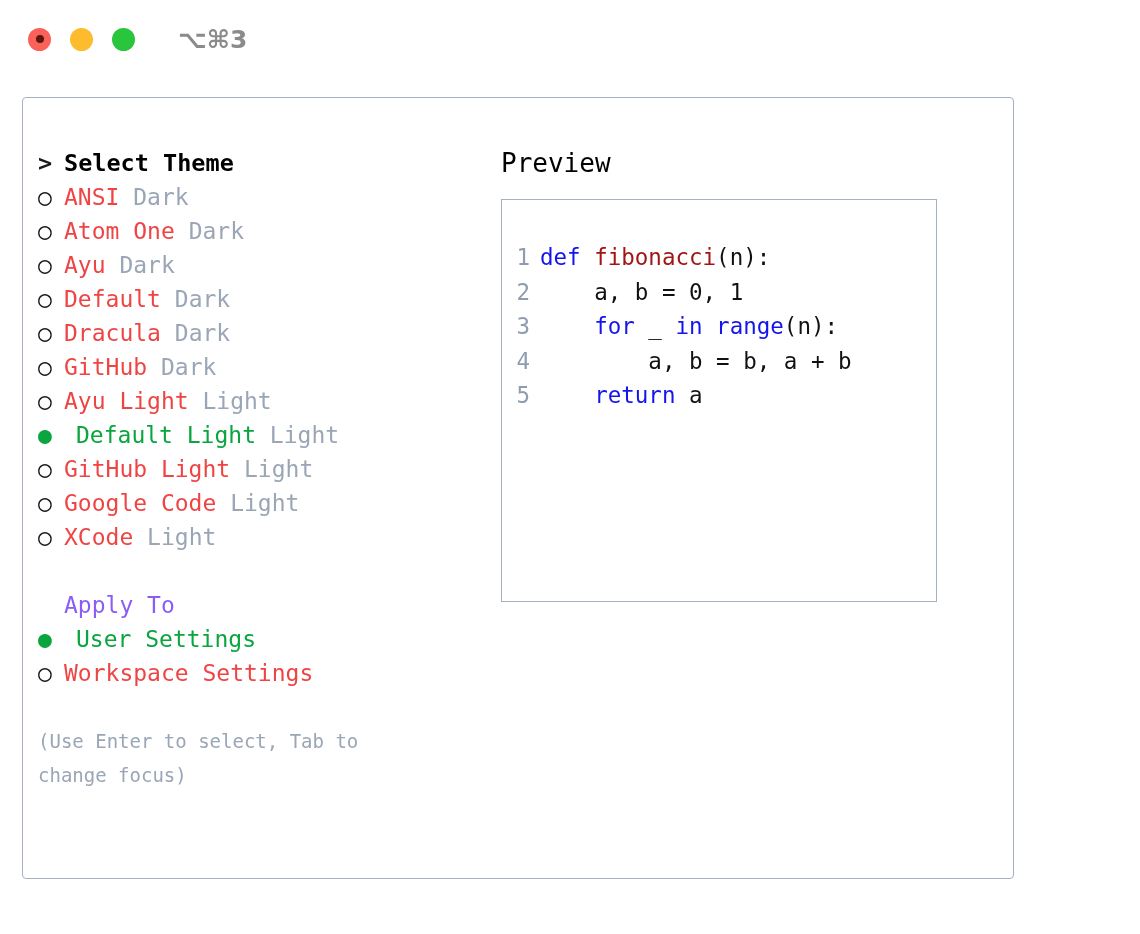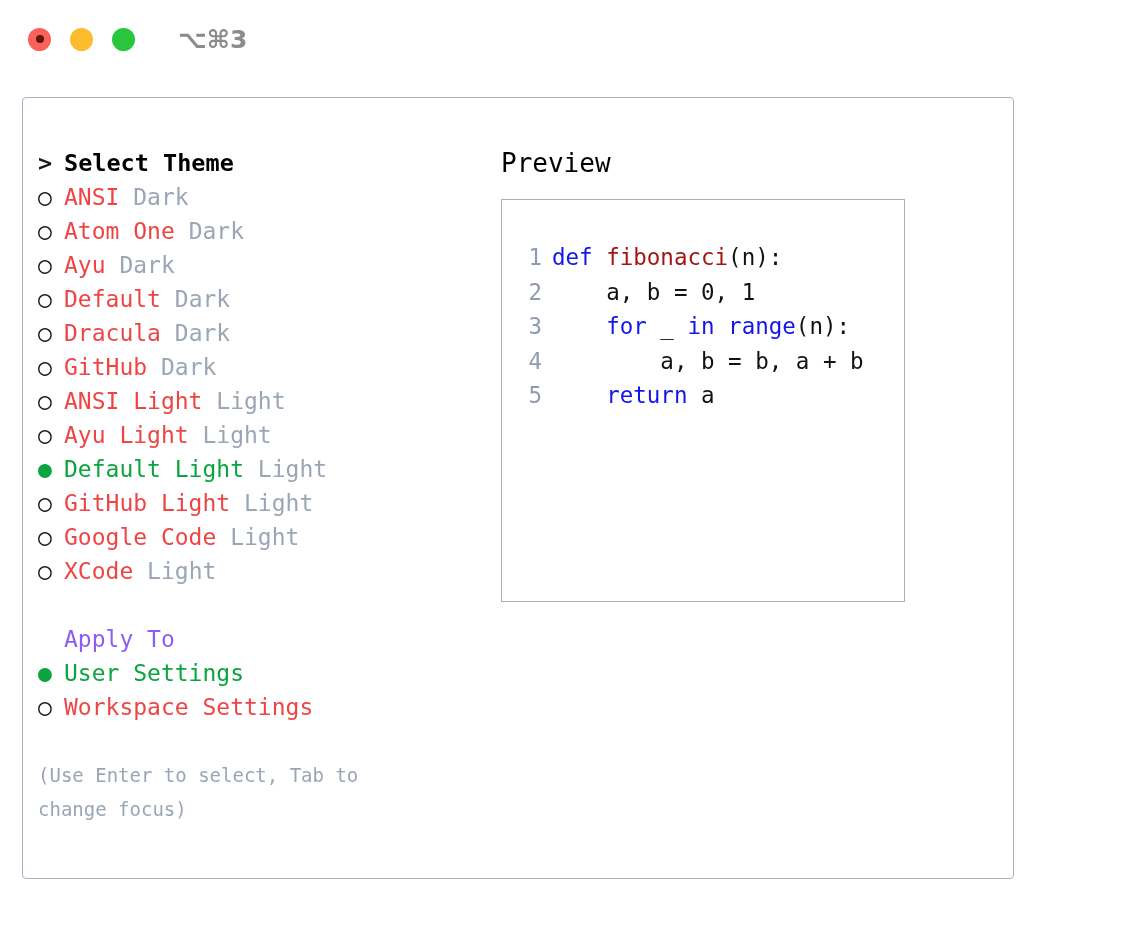--- a/index.html
+++ b/index.html
@@ -109,21 +109,21 @@
     color: #000000;
     font-size: 23.5px;
   }
   .marker {
     display: inline-block;
     width: 26px;
     color: #1a1a1a;
   }
   .marker-sel { color: #0aa53f; }
   .name { color: #ef4444; }
-  .name-sel { color: #0aa53f; }
+  .name-sel { color: #0aa53f; margin-left: 12px; }
   .kind { color: #9aa6b6; }
   .section-label {
     font-weight: normal;
     color: #8b5cf6;
   }
   .spacer { height: 34px; }
   .hint {
     font-size: 19px;
     line-height: 34px;
     color: #9aa6b6;
@@ -139,24 +139,24 @@
   }
   .preview-title {
     font-size: 26px;
     line-height: 34px;
     color: #000000;
     margin-bottom: 19px;
   }
   .preview-box {
     border: 1px solid #a6b1c0;
     box-sizing: border-box;
-    width: 404px;
+    width: 436px;
     height: 403px;
     padding-top: 40px;
-    padding-left: 16px;
+    padding-left: 4px;
   }
   .code-line {
     font-size: 22.5px;
     line-height: 34.5px;
     white-space: pre;
     height: 34.5px;
   }
   .ln {
     display: inline-block;
     width: 24px;
@@ -193,21 +193,20 @@
 
         <div class="row header-row"><span class="marker">&gt;</span><span>Select Theme</span></div>
 
         <div id="theme-rows">
             <div class="row"><span class="marker">○</span><span class="name">ANSI</span><span class="kind"> Dark</span></div>
             <div class="row"><span class="marker">○</span><span class="name">Atom One</span><span class="kind"> Dark</span></div>
             <div class="row"><span class="marker">○</span><span class="name">Ayu</span><span class="kind"> Dark</span></div>
             <div class="row"><span class="marker">○</span><span class="name">Default</span><span class="kind"> Dark</span></div>
             <div class="row"><span class="marker">○</span><span class="name">Dracula</span><span class="kind"> Dark</span></div>
             <div class="row"><span class="marker">○</span><span class="name">GitHub</span><span class="kind"> Dark</span></div>
-            <div class="row"><span class="marker">○</span><span class="name">ANSI Light</span><span class="kind"> Light</span></div>
             <div class="row"><span class="marker">○</span><span class="name">Ayu Light</span><span class="kind"> Light</span></div>
             <div class="row"><span class="marker marker-sel">●</span><span class="name-sel">Default Light</span><span class="kind"> Light</span></div>
             <div class="row"><span class="marker">○</span><span class="name">GitHub Light</span><span class="kind"> Light</span></div>
             <div class="row"><span class="marker">○</span><span class="name">Google Code</span><span class="kind"> Light</span></div>
             <div class="row"><span class="marker">○</span><span class="name">XCode</span><span class="kind"> Light</span></div>
           </div>
 
         <div class="spacer"></div>
 
         <div class="row"><span class="marker"> </span><span class="section-label">Apply To</span></div>

